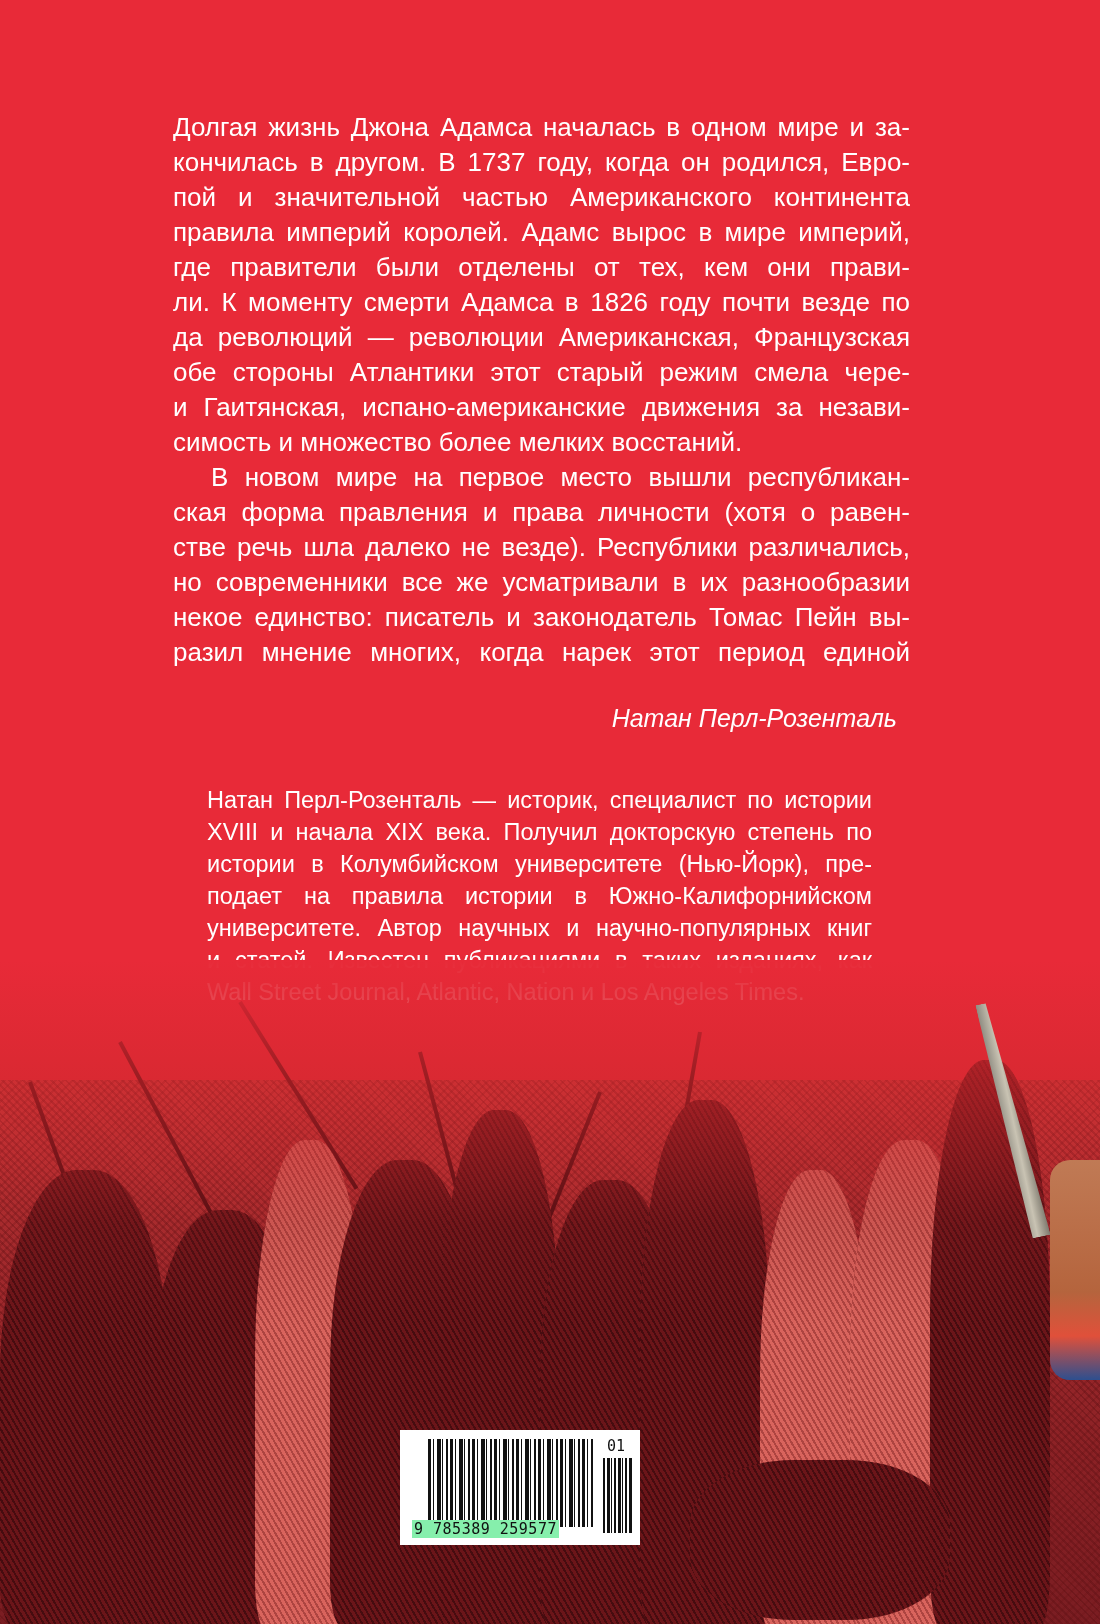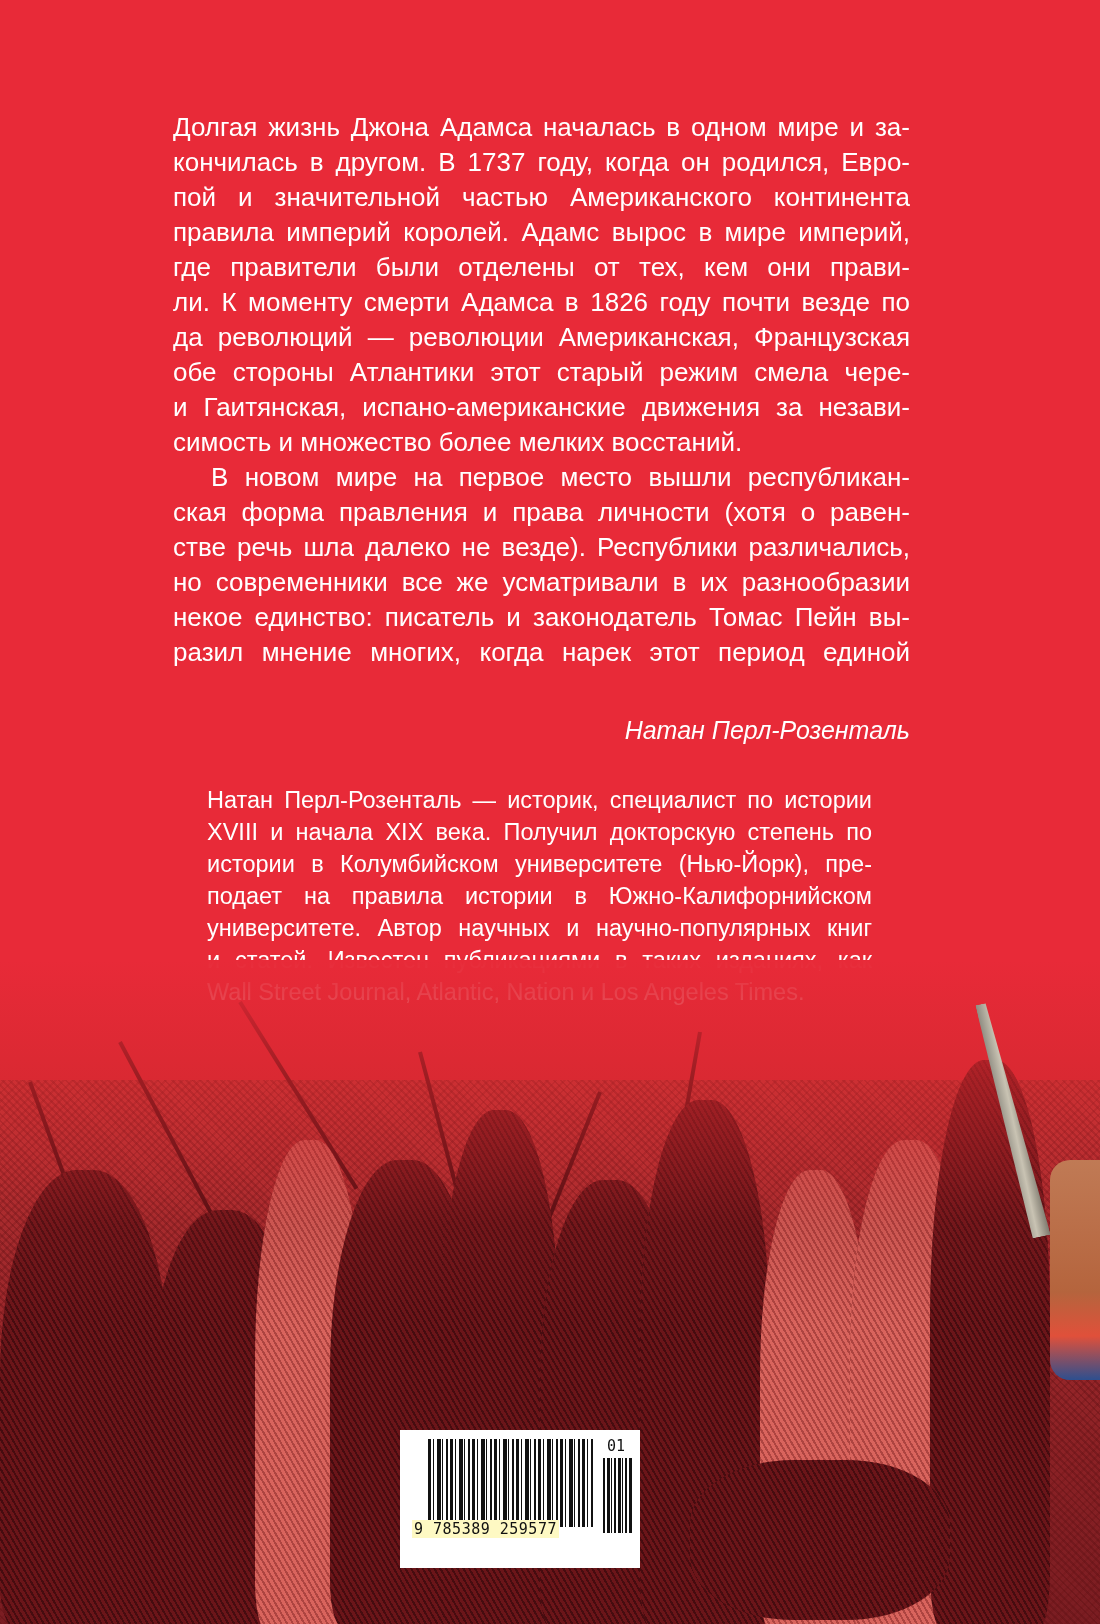--- a/index.html
+++ b/index.html
@@ -62,48 +62,48 @@
 
   
   .blurb {
     position: absolute; left: 130px; top: 110px; width: 780px;
     font-size: 26px; line-height: 35px;
   }
   .line { display: block; white-space: nowrap; text-align-last: justify; text-align: justify; margin-left: 43px; }
   .line.last { text-align-last: left; }
   .line.indent { padding-left: 38px; }
   .signature {
-    position: absolute; left: 130px; top: 702px; width: 780px;
-    text-align: right; font-style: italic; font-size: 25px; line-height: 32px; margin-top: 12px;
+    position: absolute; left: 117px; top: 702px; width: 780px;
+    text-align: right; font-style: italic; font-size: 25px; line-height: 32px;
   }
   .bio {
     position: absolute; left: 164px; top: 784px; width: 708px;
     font-size: 23.5px; line-height: 32px;
   }
 
   
   .barcode-box {
-    position: absolute; left: 400px; top: 1430px; width: 240px; height: 138px;
+    position: absolute; left: 400px; top: 1430px; width: 240px; height: 115px;
     background: #ffffff; z-index: 10;
   }
   .bars {
     position: absolute; left: 28px; top: 9px; width: 165px; height: 88px;
     background: repeating-linear-gradient(90deg,
       #111 0 3px, #fff 3px 5px, #111 5px 6px, #fff 6px 9px, #111 9px 13px, #fff 13px 14px,
       #111 14px 15px, #fff 15px 18px, #111 18px 20px, #fff 20px 22px);
   }
   .addon-bars {
     position: absolute; left: 203px; top: 28px; width: 30px; height: 75px;
     background: repeating-linear-gradient(90deg,
       #111 0 2px, #fff 2px 4px, #111 4px 7px, #fff 7px 8px, #111 8px 9px, #fff 9px 11px);
   }
   .isbn-digits {
     position: absolute; left: 12px; top: 90px;
     font-family: "DejaVu Sans Mono", monospace; font-size: 15px; color: #111;
-    letter-spacing: 0.5px; background: #fef9c3; padding: 0 2px;
+    letter-spacing: 0.5px; background: #86efac; padding: 0 2px;
   }
   .addon-digits {
     position: absolute; left: 207px; top: 7px;
     font-family: "DejaVu Sans Mono", monospace; font-size: 15px; color: #111;
   }
 </style>
 </head>
 <body>
 
 <div class="cover">

